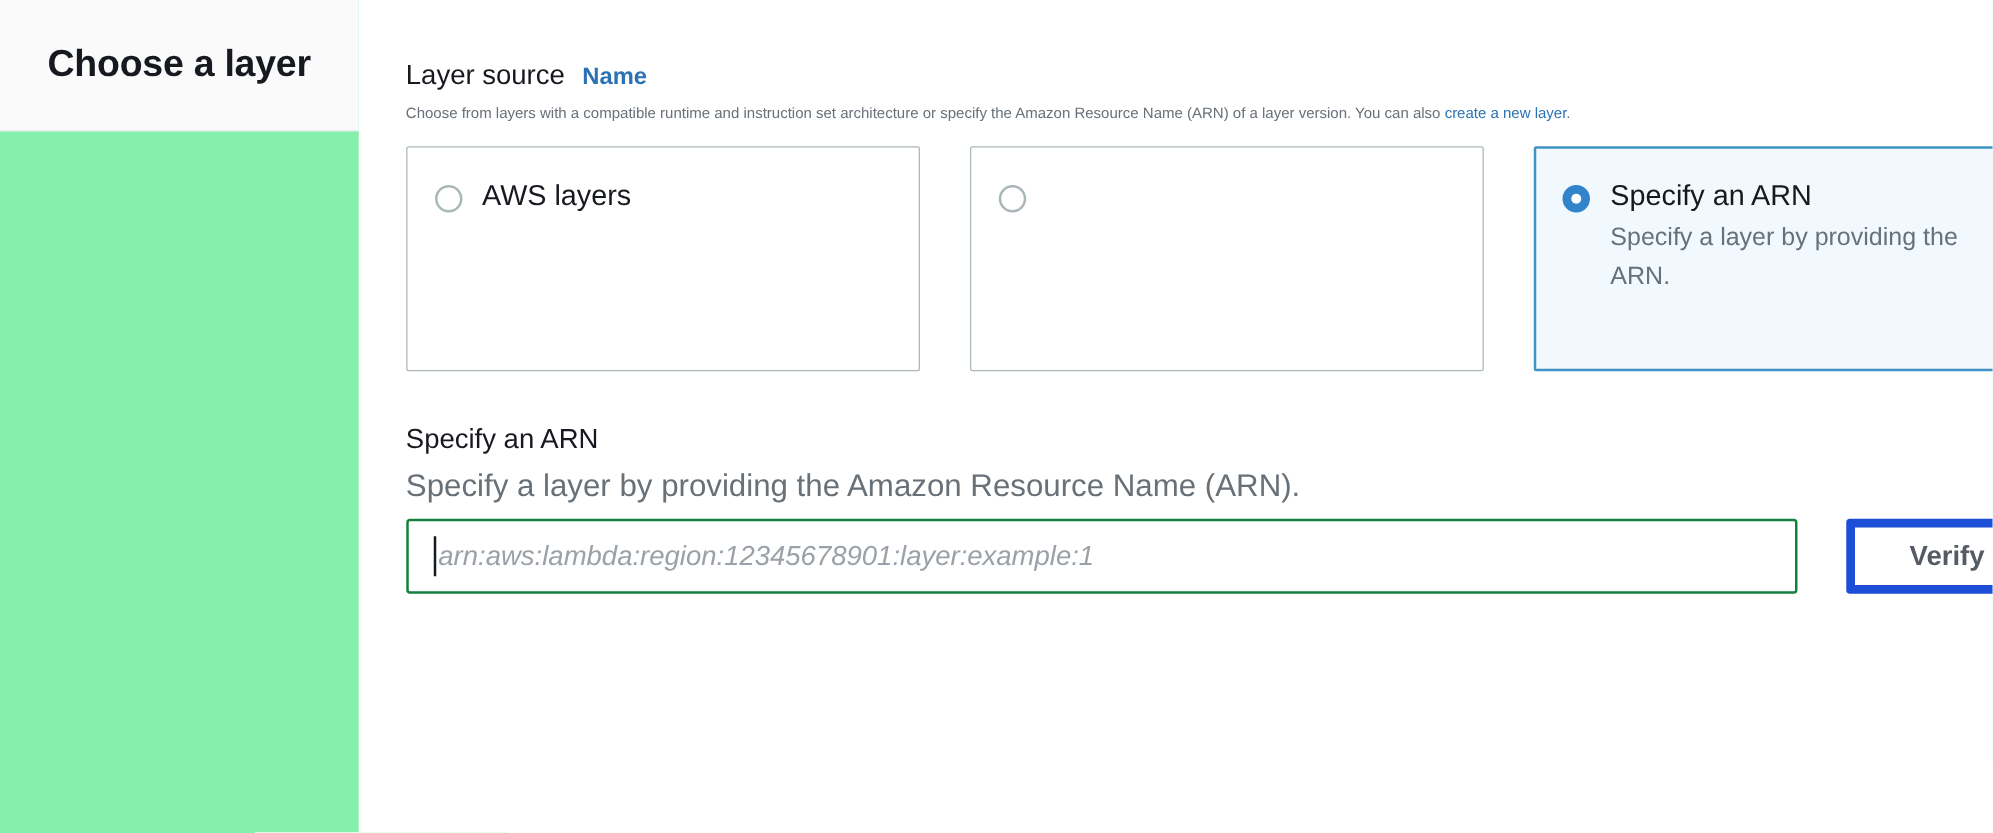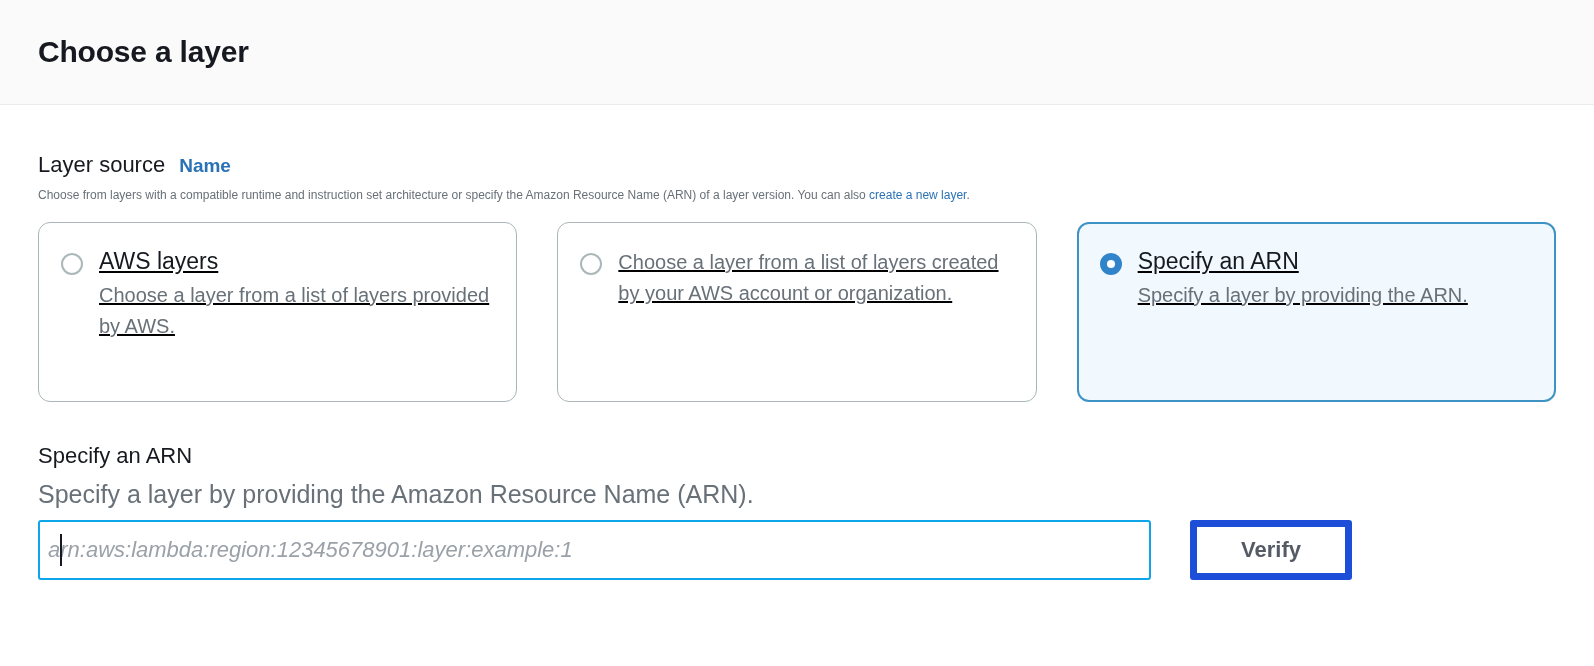--- a/index.html
+++ b/index.html
@@ -13,21 +13,21 @@
     font-family: "Liberation Sans", sans-serif;
     -webkit-font-smoothing: antialiased;
     overflow: hidden;
   }
 
   .modal {
     width: 1594px;
     height: 666px;
     background: #86efac;
     display: flex;
-    flex-direction: column;
+    flex-direction: row;
     box-sizing: border-box;
   }
 
   
   .modal-header {
     height: 105px;
     background: #fafafa;
     border-bottom: 1px solid #eaeded;
     display: flex;
     align-items: center;
@@ -88,28 +88,27 @@
   .tile-row {
     display: flex;
     gap: 40px;
     margin-bottom: 40px;
   }
   .tile {
     flex: 1 1 0;
     min-height: 180px;
     background: #ffffff;
     border: 1px solid #aab7b8;
-    border-radius: 12px;
+    border-radius: 2px;
     padding: 24px 22px 22px 22px;
     box-sizing: border-box;
     display: flex;
     align-items: flex-start;
     gap: 16px;
     cursor: pointer;
-    text-decoration: underline;
   }
   .tile.selected {
     background: #f1f8fe;
     border: 2px solid #3f93c4;
     padding: 23px 21px 21px 21px;
   }
 
   .radio {
     width: 22px;
     height: 22px;
@@ -171,23 +170,23 @@
   }
   .arn-input-wrap {
     position: relative;
     width: 1113px;
     flex: 0 0 auto;
   }
   .arn-input {
     width: 100%;
     height: 60px;
     box-sizing: border-box;
-    border: 2px solid #0ea5e9;
+    border: 2px solid #15803d;
     border-radius: 3px;
-    padding: 0 16px 0 8px;
+    padding: 0 16px 0 24px;
     font-family: "Liberation Sans", sans-serif;
     font-size: 22px;
     color: #16191f;
     background: #ffffff;
     outline: none;
   }
   .arn-input::placeholder {
     color: #9aa1a8;
     font-style: italic;
     opacity: 1;
@@ -238,28 +237,26 @@
     <p class="field-desc">
       <span>Choose from layers with a compatible runtime and instruction set architecture or specify the Amazon Resource Name (ARN) of a layer version. You can also </span><a class="inline-link">create a new layer</a><span>.</span>
     </p>
 
     <div class="tile-row">
 
       <div class="tile">
         <span class="radio"></span>
         <span class="tile-text">
           <span class="tile-title" style="display:block">AWS layers</span>
-          <span class="tile-desc" style="display:block">Choose a layer from a list of layers provided by AWS.</span>
         </span>
       </div>
 
       <div class="tile">
         <span class="radio"></span>
         <span class="tile-text">
-          <span class="tile-desc" style="display:block">Choose a layer from a list of layers created by your AWS account or organization.</span>
         </span>
       </div>
 
       <div class="tile selected">
         <span class="radio checked"></span>
         <span class="tile-text">
           <span class="tile-title" style="display:block">Specify an ARN</span>
           <span class="tile-desc" style="display:block">Specify a layer by providing the ARN.</span>
         </span>
       </div>

